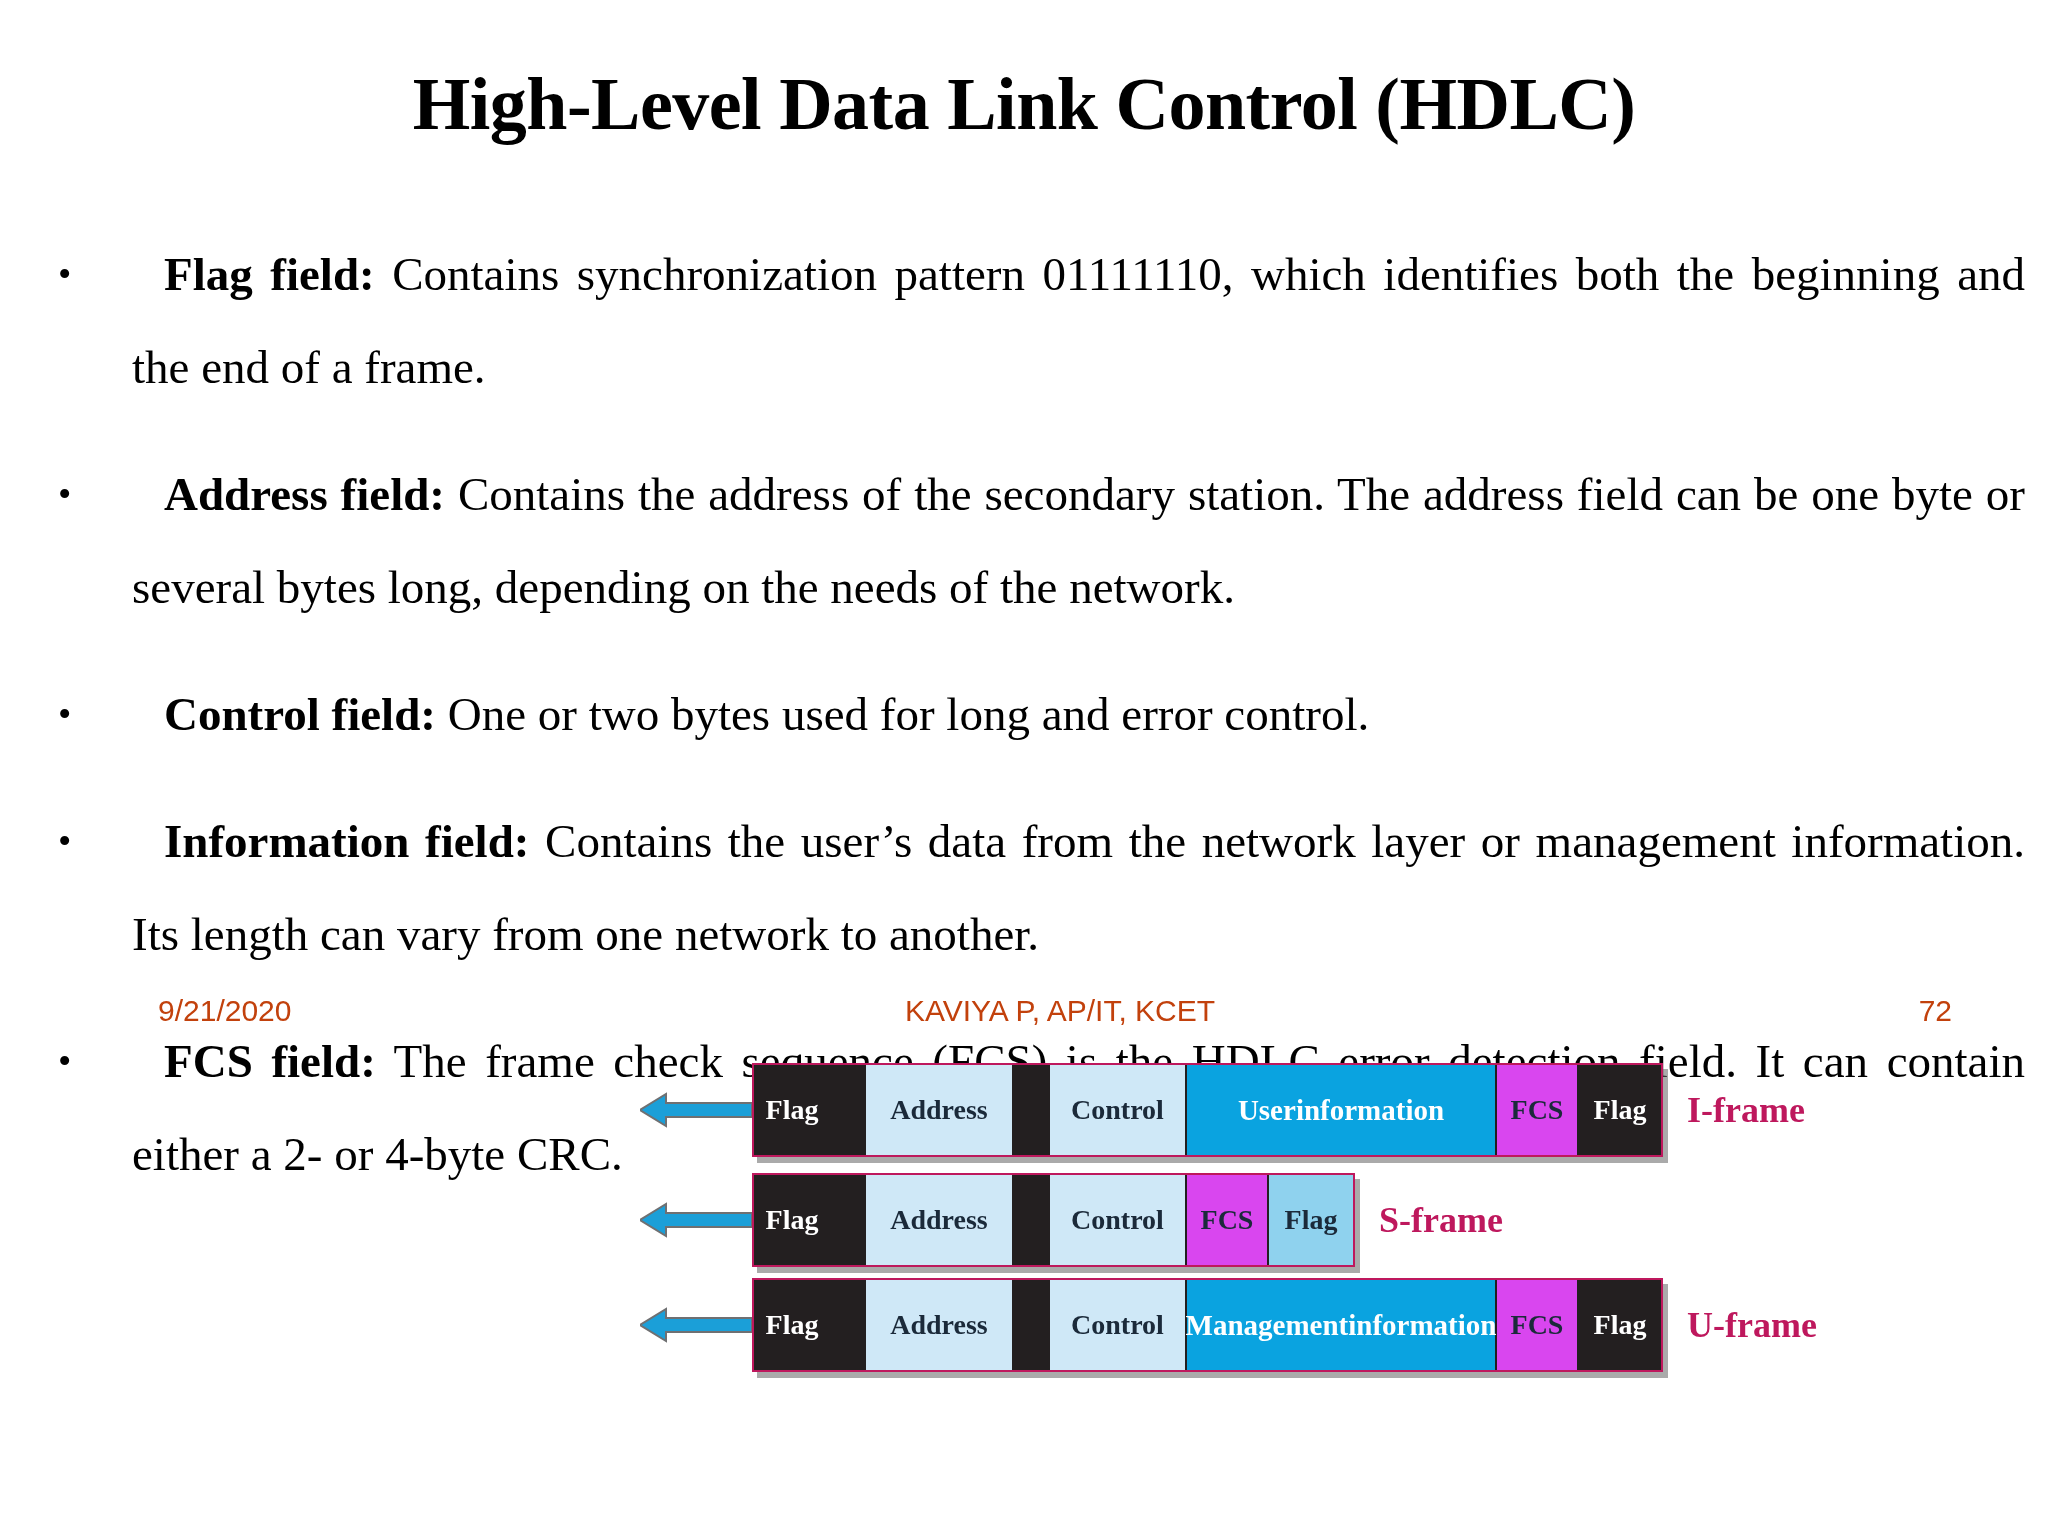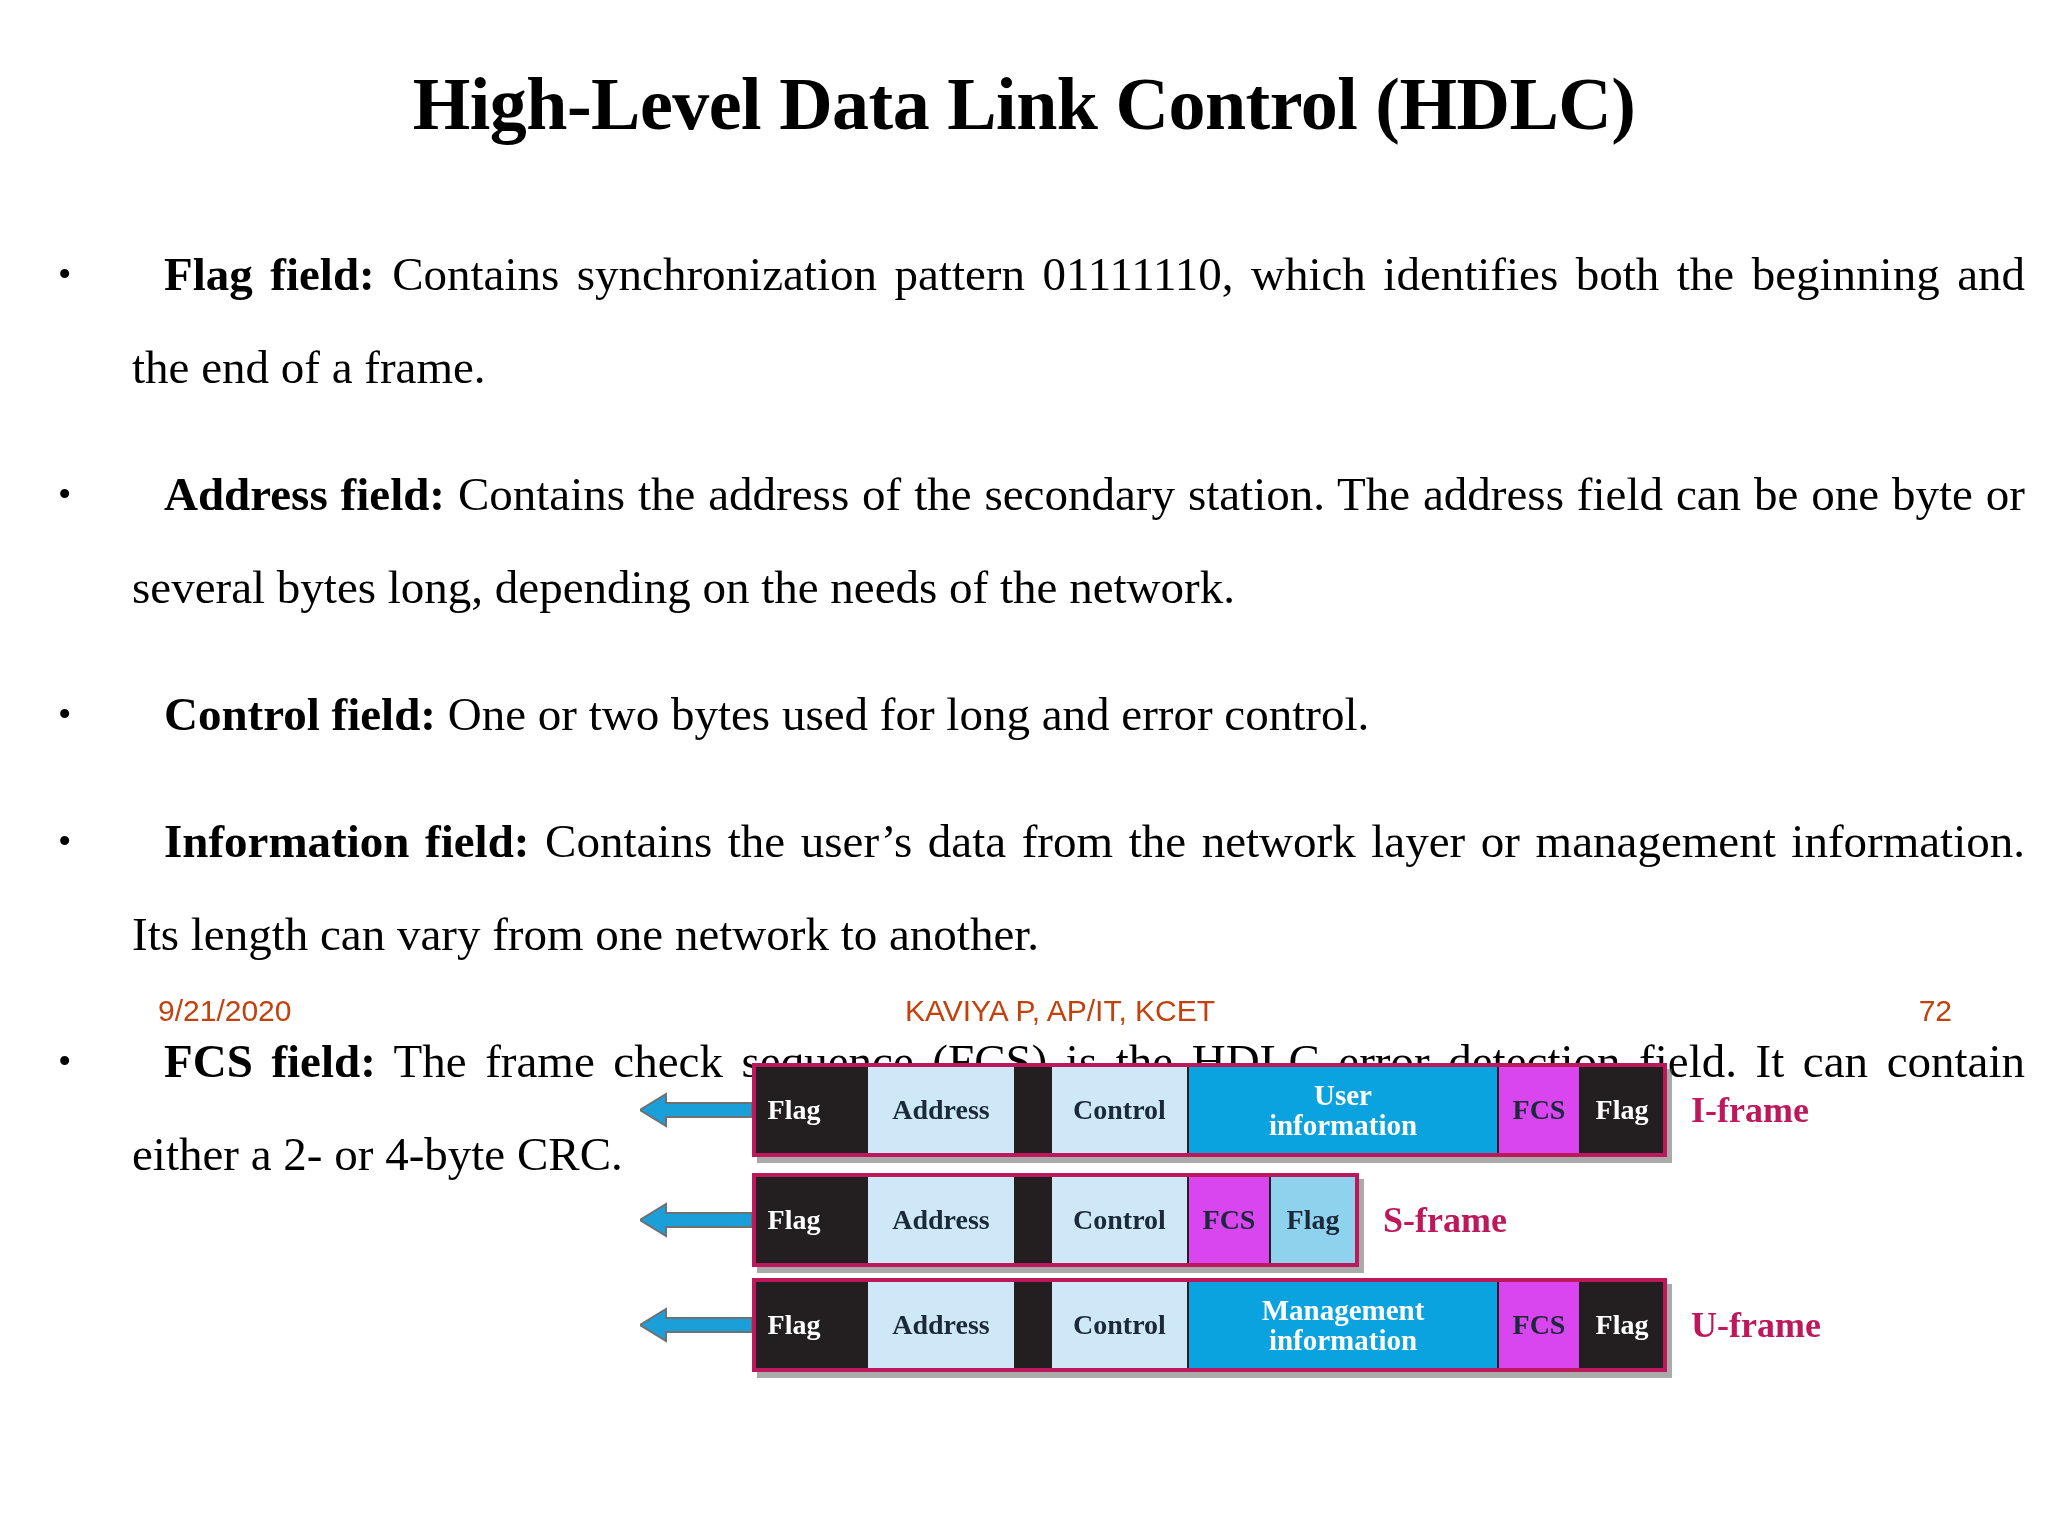--- a/index.html
+++ b/index.html
@@ -80,21 +80,21 @@
     margin-right: 0px;
   }
   .arrow svg { display: block; }
 
   .frame {
     position: relative;
     display: flex;
     align-items: stretch;
     height: 94px;
     background: #231f20;
-    border: 4px solid #be185d;
+    border: 2px solid #be185d;
     box-shadow: 5px 6px 0 0 rgba(100,100,100,0.55);
   }
   .cell {
     display: flex;
     align-items: center;
     justify-content: center;
     text-align: center;
     font-family: "Liberation Serif", "DejaVu Serif", serif;
     font-weight: bold;
     font-size: 28px;
@@ -112,21 +112,21 @@
   }
   .c-light {           
     background: #cfe8f7;
     color: #1b2a3a;
     margin-left: 36px;
   }
   .c-info {            
     background: #0aa3e0;
     color: #ffffff;
     font-size: 29px;
-    flex-direction: column;
+    flex-direction: row;
   }
   .c-info span { display: block; }
   .c-fcs {             
     background: #d946ef;
     color: #1b2a3a;
   }
   .c-flag-mid {        
     background: #8fd2ee;
     color: #1b2a3a;
   }

